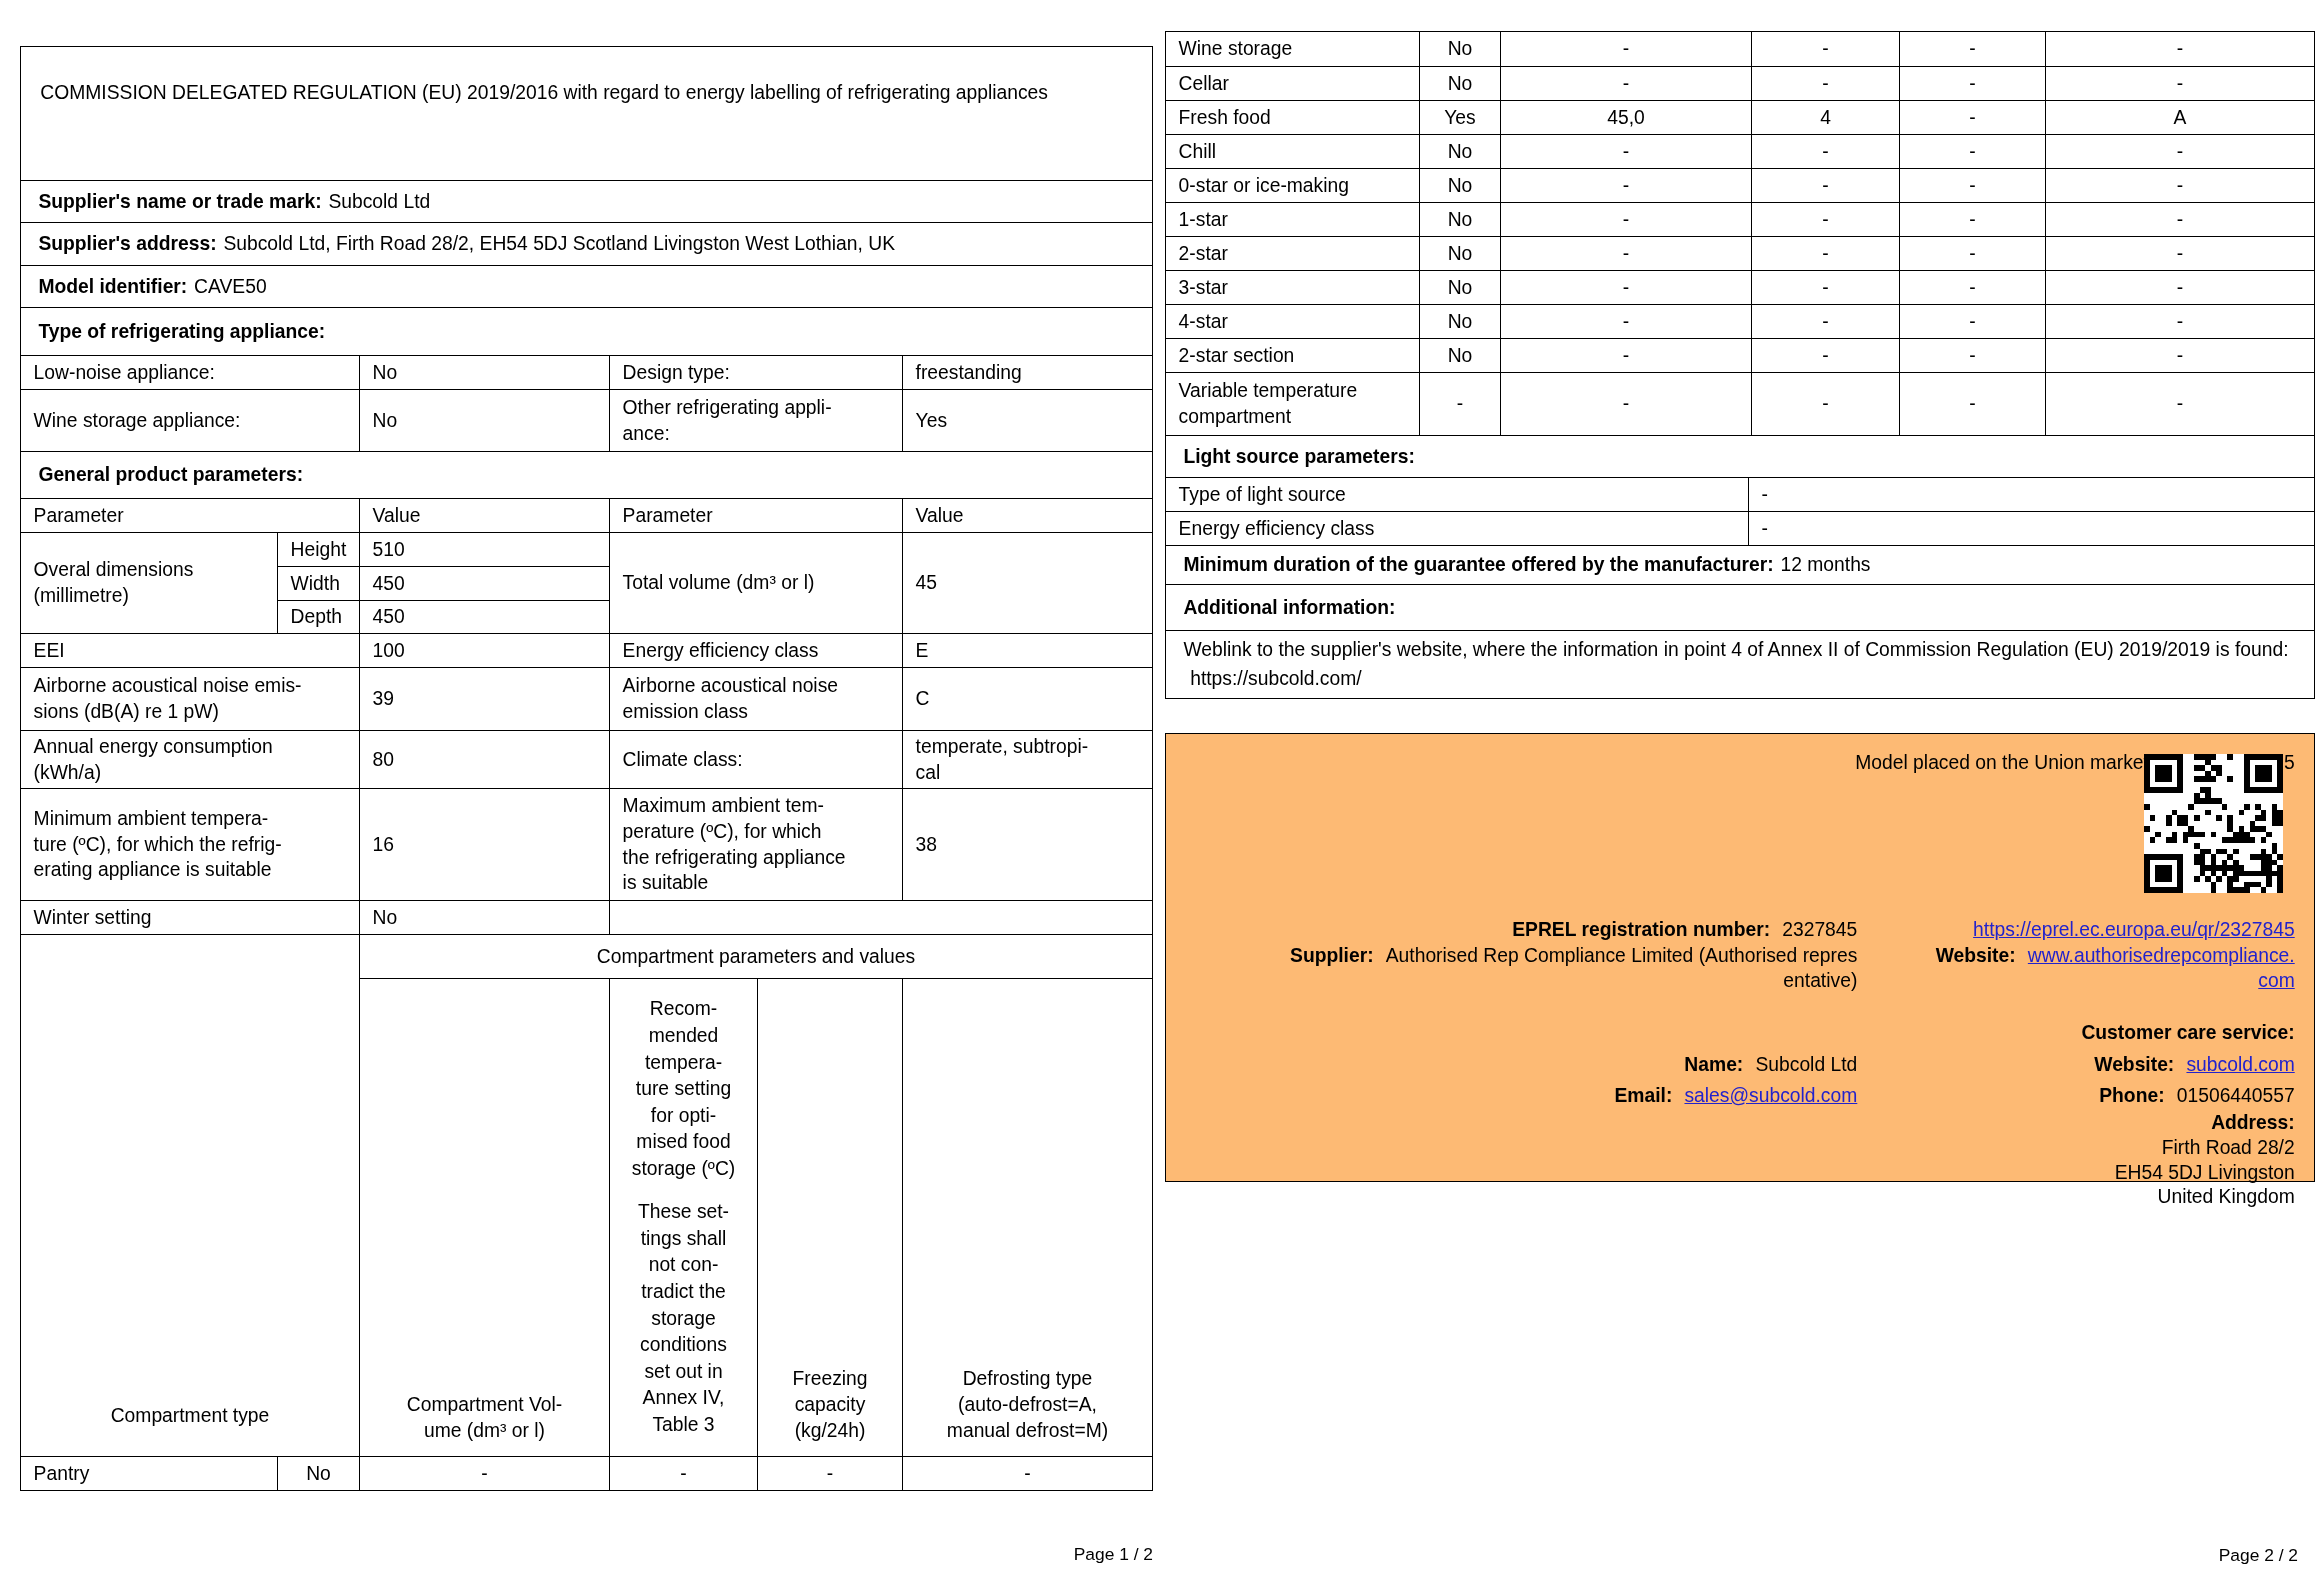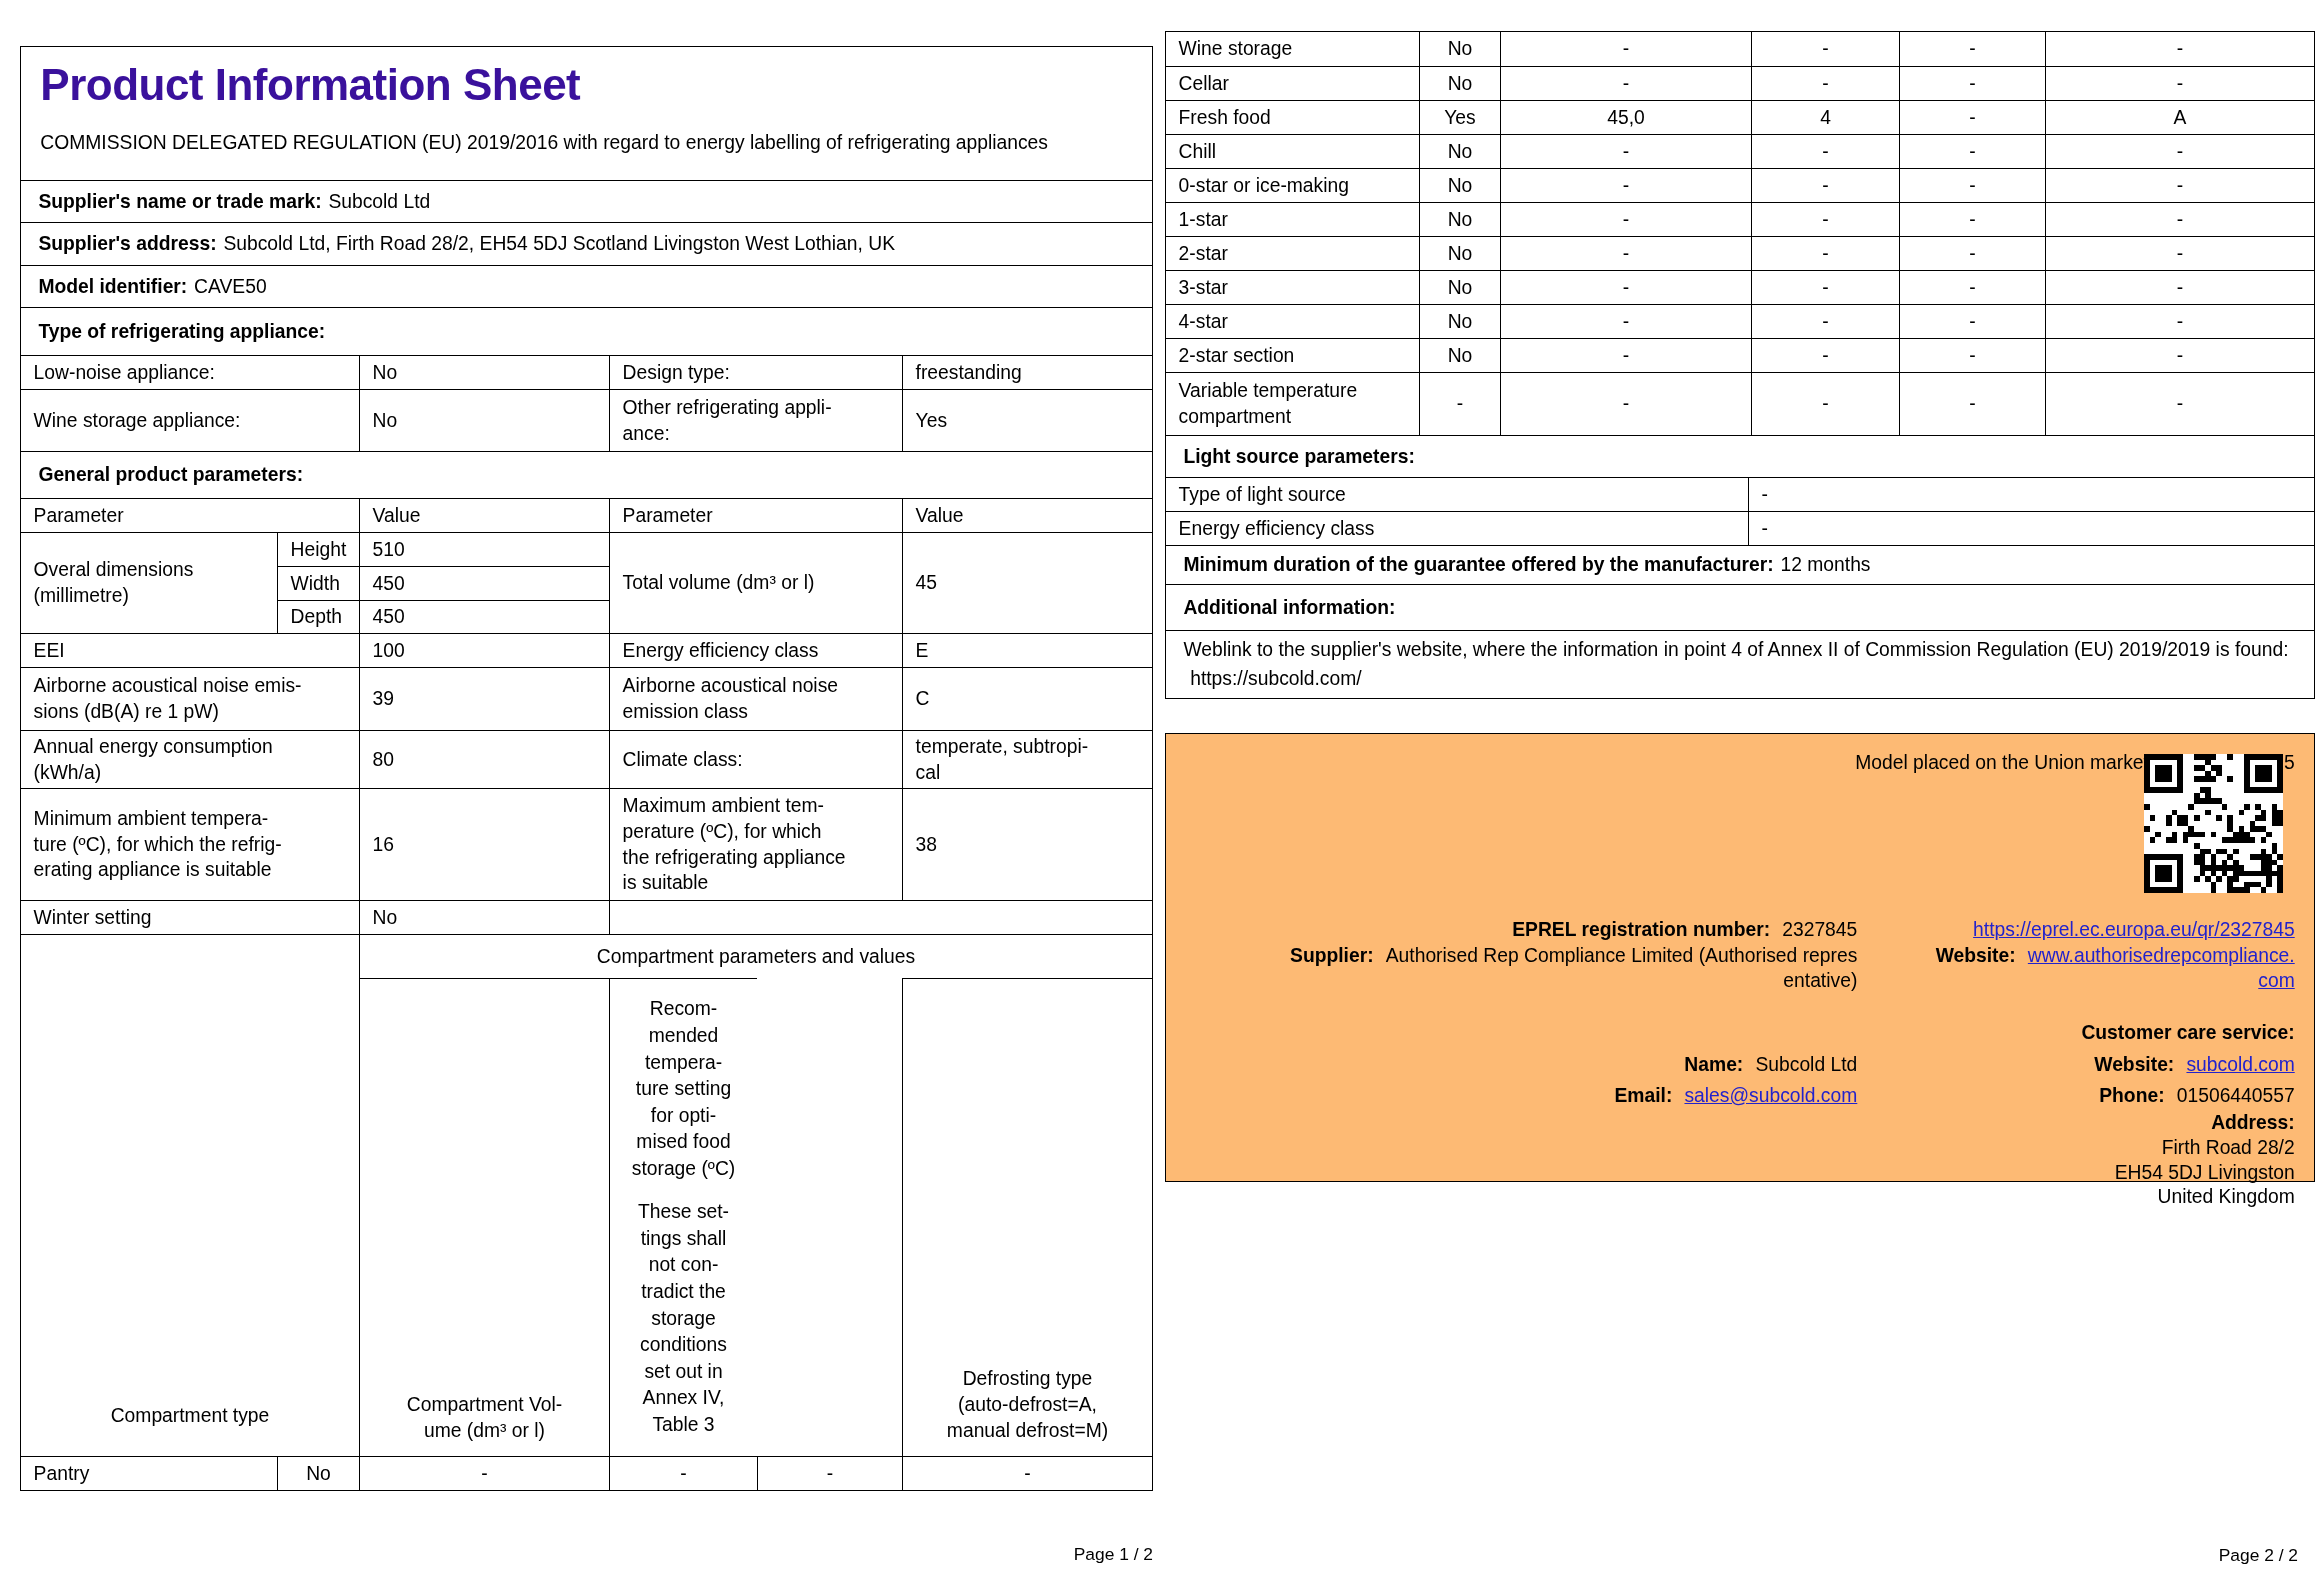--- a/index.html
+++ b/index.html
@@ -40,21 +40,20 @@
   .bgrid { display: grid; grid-template-columns: 672px 1fr; column-gap: 9.7px; line-height: 1.3; }
   .addr-line { line-height: 1.08; margin-top: 3.9px; }
   #qr-slot { position: absolute; top: 20px; right: 31px; width: 139px; height: 139px; }
 </style>
 </head>
 <body>
 
 <div class="page sheet" style="left:20px; top:46px; width:1133px;">
 
   <div class="row nt" style="height:133px; display:block; padding:12.6px 19.3px 0;">
-    <div class="title">Product Information Sheet</div>
     <div class="reg">COMMISSION DELEGATED REGULATION (EU) 2019/2016 with regard to energy labelling of refrigerating appliances</div>
   </div>
 
   <div class="row full" style="height:42px;">
     <b class="lbl">Supplier's name or trade mark:</b>
     <span class="val">Subcold Ltd</span>
   </div>
 
   <div class="row full" style="height:43px;">
     <b class="lbl">Supplier's address:</b>
@@ -164,20 +163,23 @@
       <div class="pre" style="margin-top:16.4px;">These set-
 tings shall
 not con-
 tradict the
 storage
 conditions
 set out in
 Annex IV,
 Table 3</div>
     </div>
+    <div class="c bot pre" style="grid-row:2;grid-column:4;border-top:1.4px solid #000;">Freezing
+capacity
+(kg/24h)</div>
     <div class="c bot pre" style="grid-row:2;grid-column:5;border-top:1.4px solid #000;">Defrosting type
 (auto-defrost=A,
 manual defrost=M)</div>
   </div>
 
   <div class="row gpantry" style="height:34px;">
     <div class="c first">Pantry</div>
     <div class="c ctr">No</div>
     <div class="c ctr">-</div>
     <div class="c ctr">-</div>

